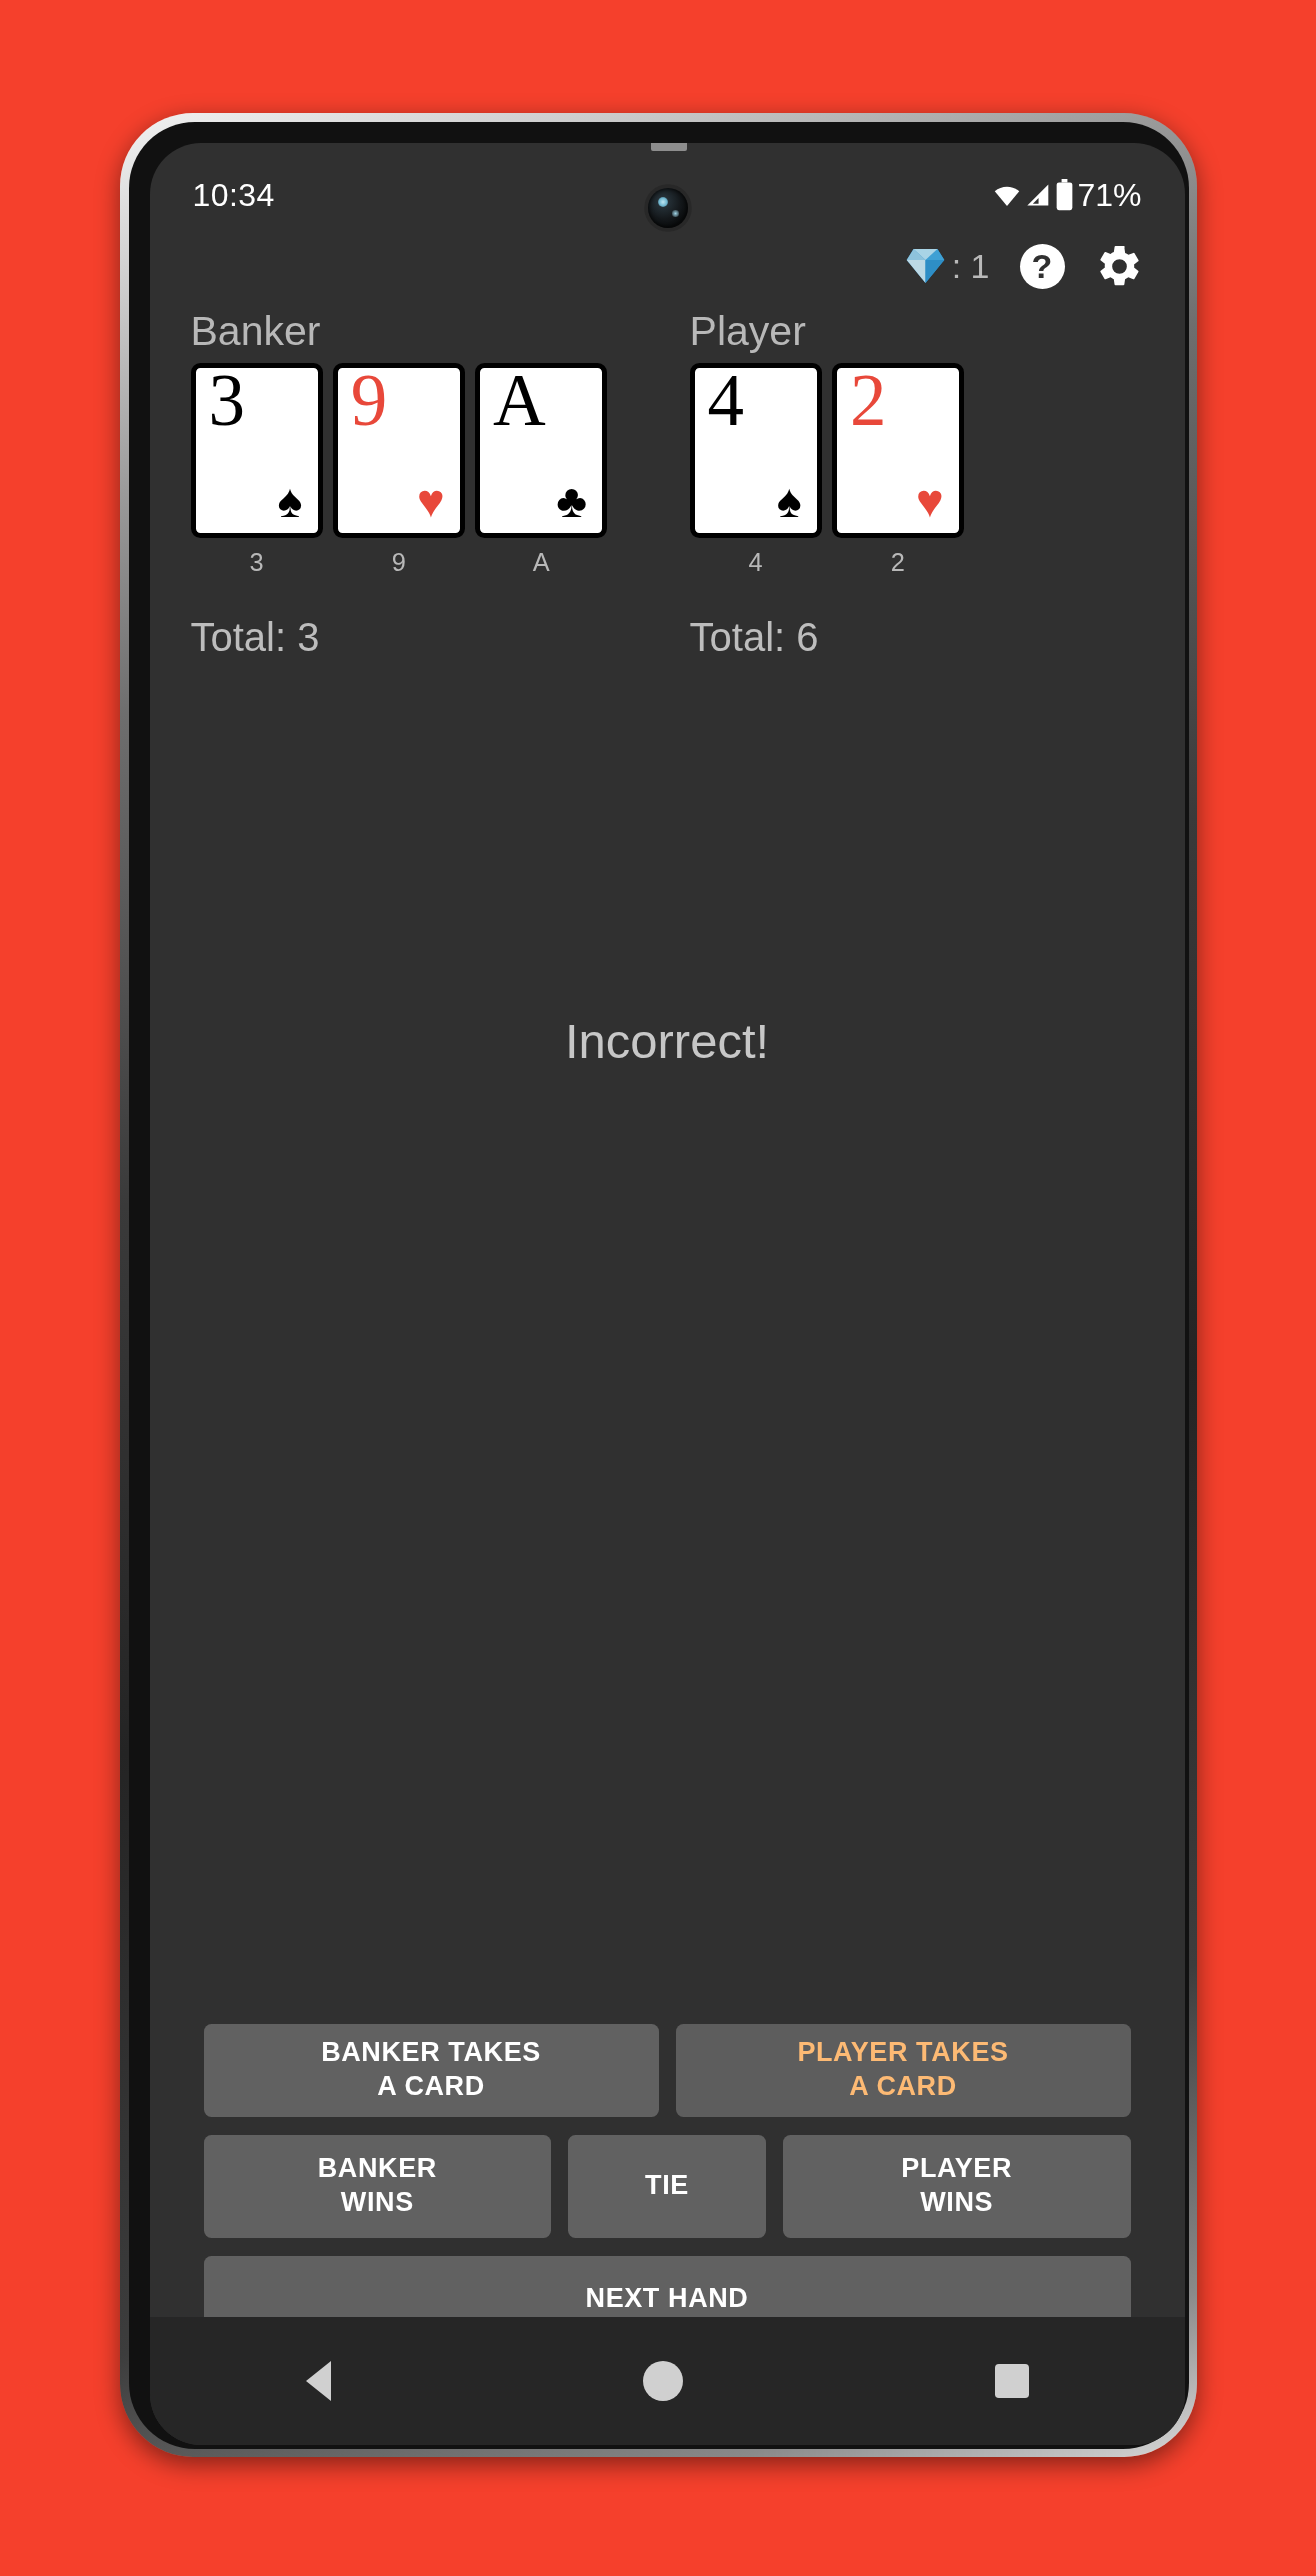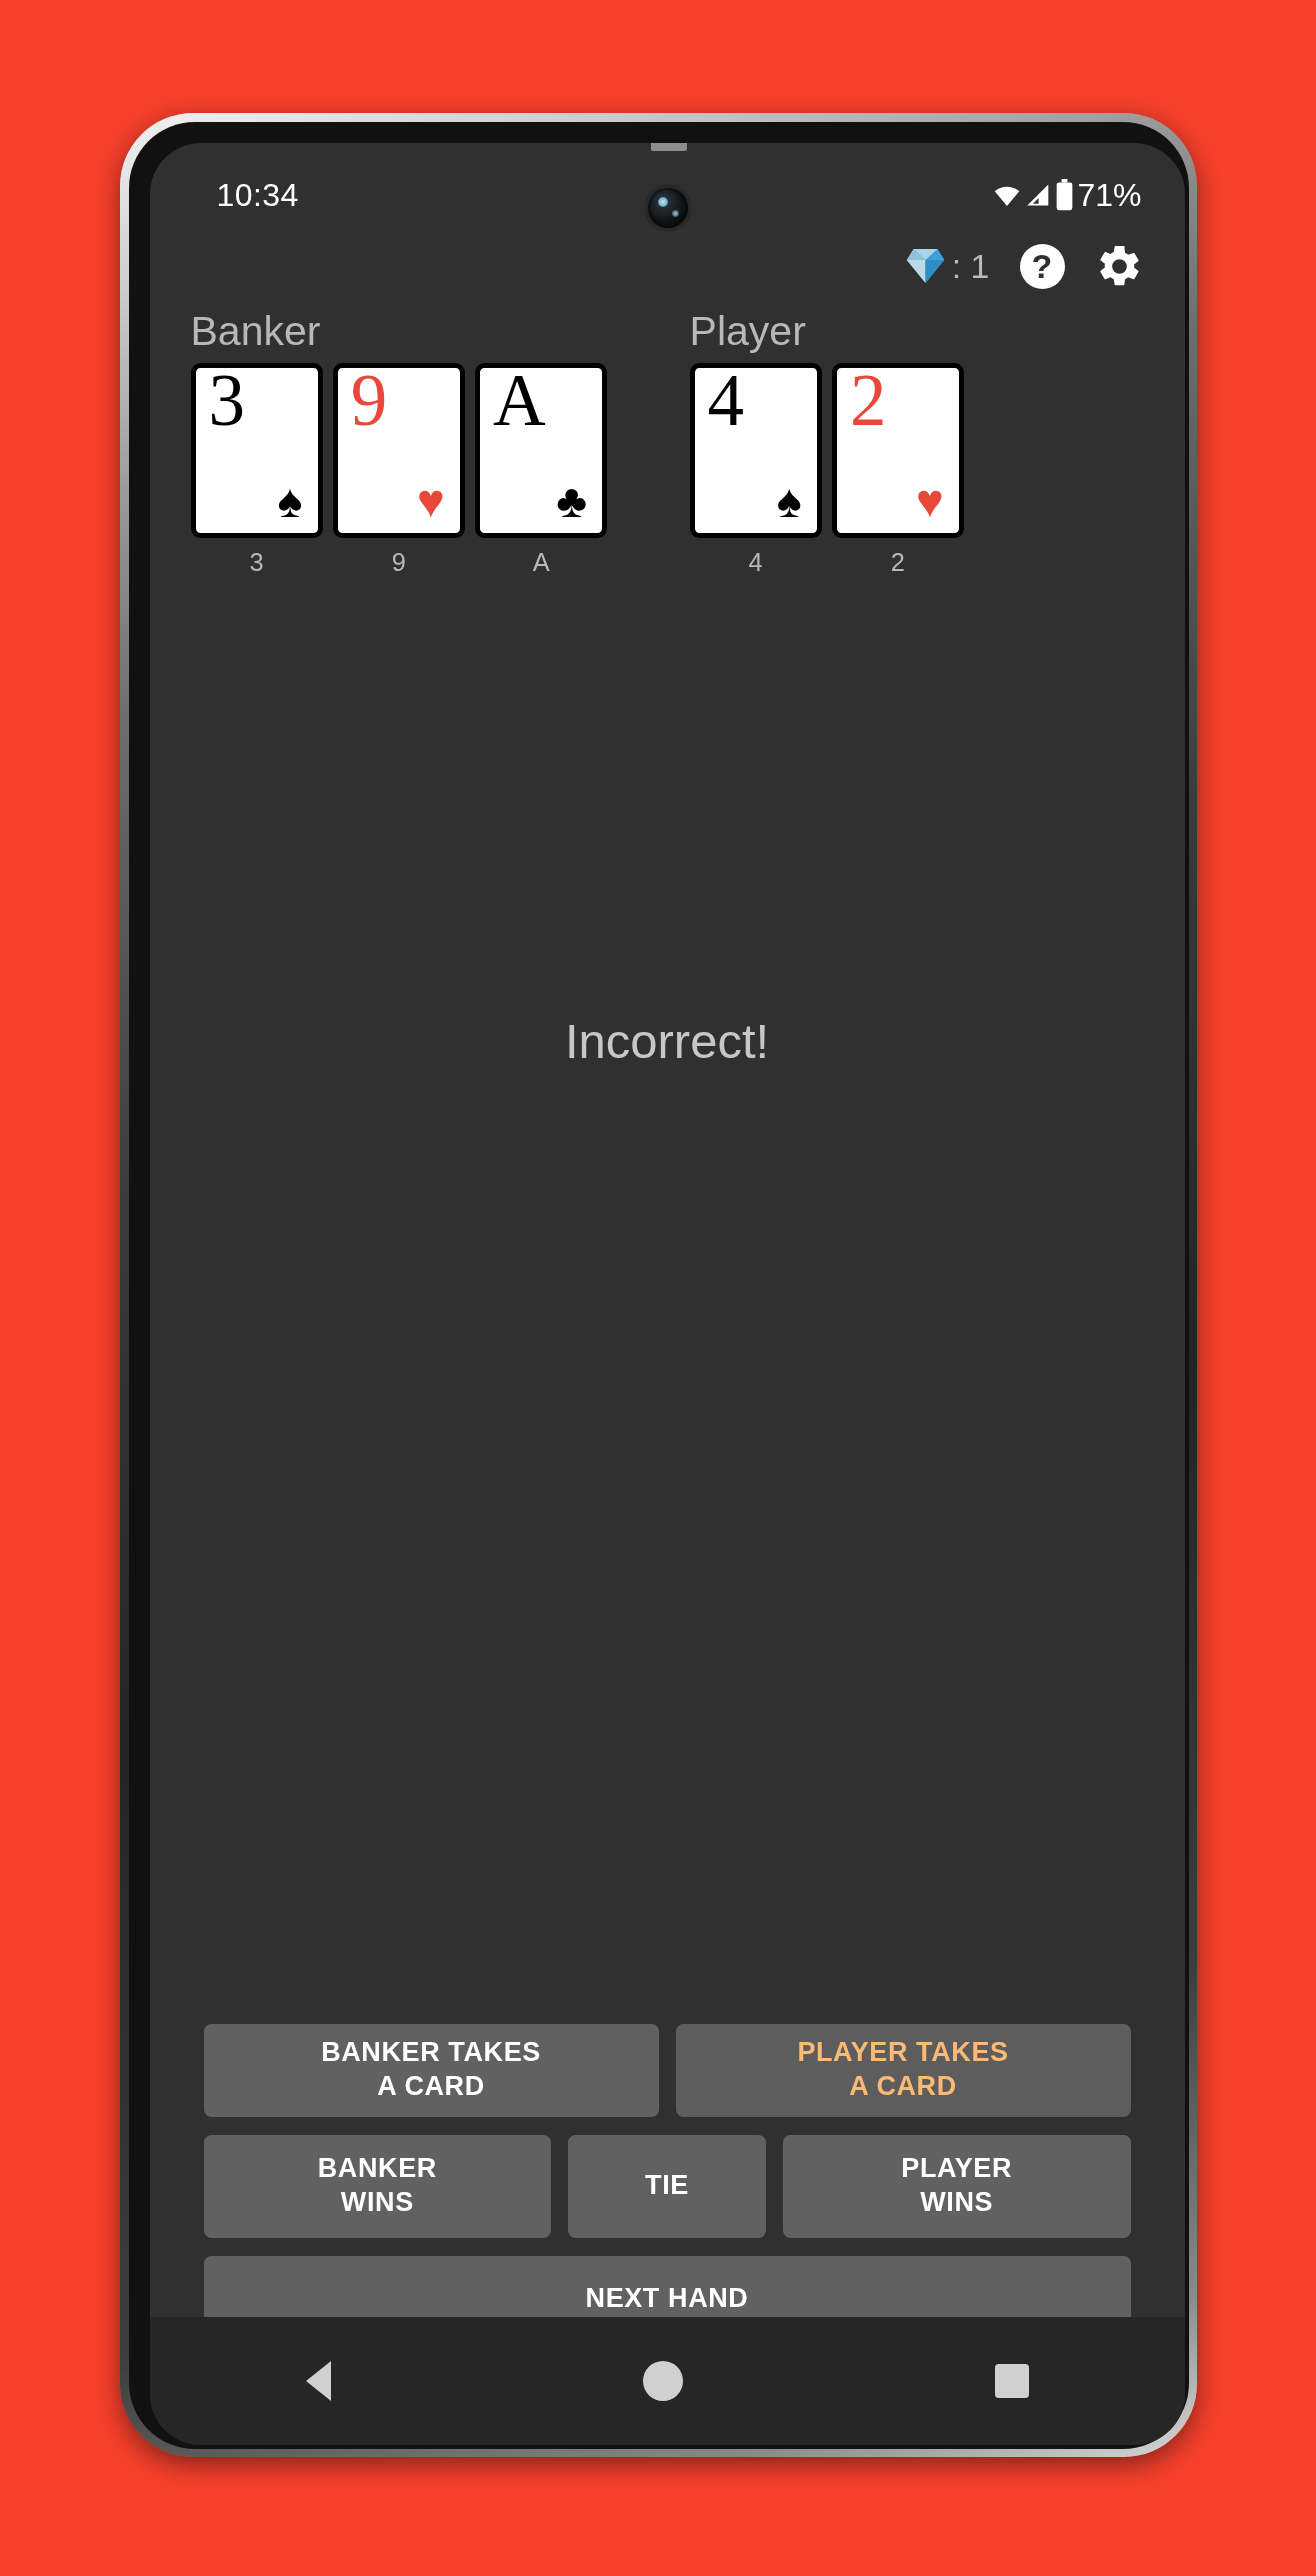--- a/index.html
+++ b/index.html
@@ -81,21 +81,21 @@
   
   .statusbar {
     position: absolute;
     left: 0; top: 26px;
     width: 1035px; height: 53px;
     display: flex; align-items: center;
     justify-content: space-between;
     padding: 0 43px;
     color: #ffffff;
   }
-  .status-time { font-size: 32px; font-weight: 500; letter-spacing: 0.4px; margin-left: 24px; }
+  .status-time { font-size: 32px; font-weight: 500; letter-spacing: 0.4px; }
   .status-icons { display: flex; align-items: center; gap: 0; }
   .status-pct { font-size: 32px; font-weight: 500; margin-left: 2.8px; }
 
   
   .appbar {
     position: absolute;
     left: 0; top: 87px;
     width: 1035px; height: 73px;
     display: flex; align-items: center;
     justify-content: flex-end;
@@ -319,20 +319,24 @@
                     <span class="suit">♥</span>
                   </div>
                   <div class="card-label">2</div>
                 </div>
 
               </div>
             </div>
 
           </div>
 
+          <div class="totals">
+            <div class="total-cell banker">Total: 3</div>
+            <div class="total-cell player">Total: 6</div>
+          </div>
         </div>
 
         <div class="feedback">
           <div class="feedback-title">Incorrect!</div>
         </div>
 
 
         <div class="btn-area">
 
           <div class="btn-row row-takes">

